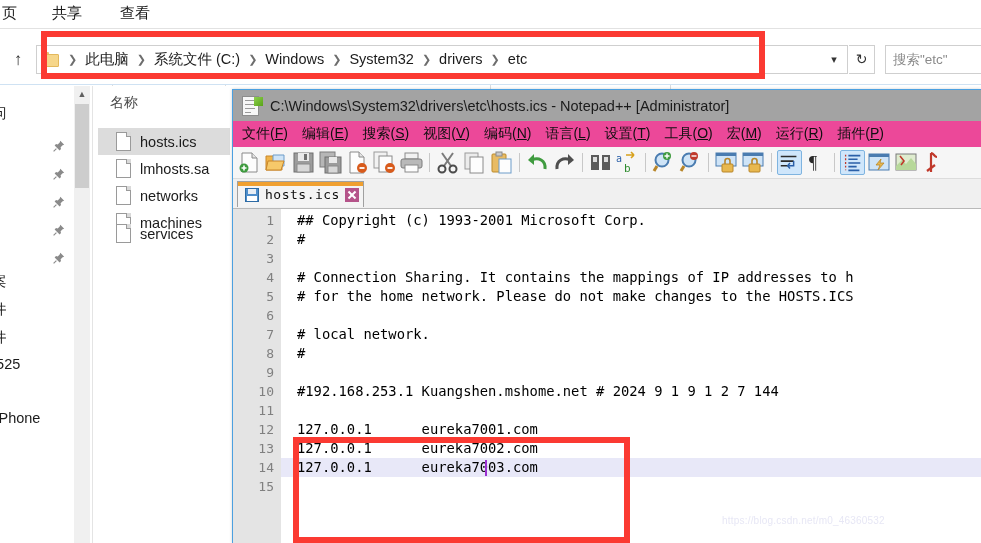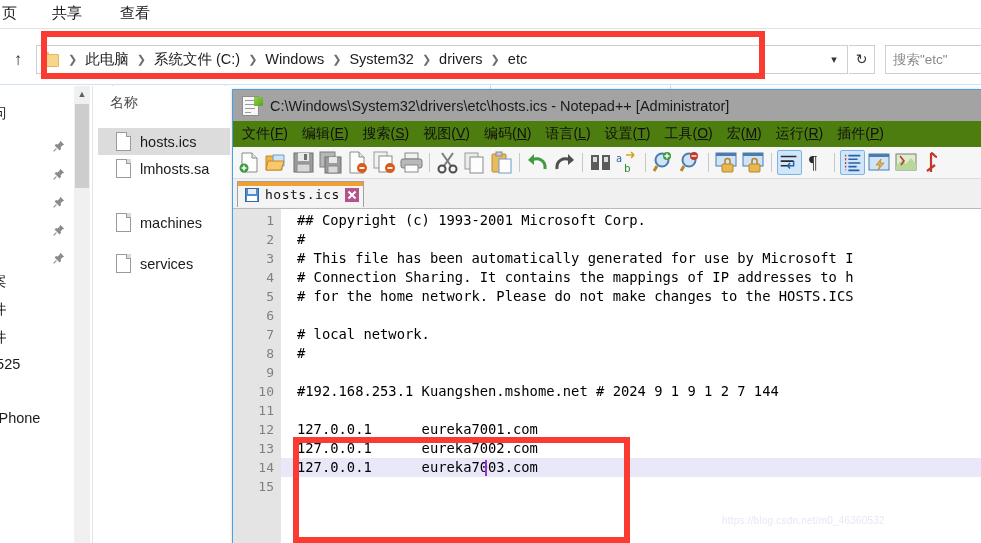--- a/index.html
+++ b/index.html
@@ -143,21 +143,21 @@
   .npp-icon .pencil {
     position: absolute; right: -1px; top: 1px; width: 9px; height: 9px;
     background: linear-gradient(135deg,#8fd14f 0%,#58a317 100%);
     transform: rotate(0deg);
   }
   .npp-title-text {
     font-size: 14.5px; color: #1b1b1b; white-space: nowrap;
   }
   .npp-menubar {
     position: absolute; left: 0; top: 31px; width: 749px; height: 26px;
-    background: #4d7c0f; display: flex; align-items: center; padding-left: 2px;
+    background: #ec4899; display: flex; align-items: center; padding-left: 2px;
   }
   .menu-item {
     font-size: 14px; color: #101010; padding: 2px 7px; white-space: nowrap;
   }
   .menu-item u { text-decoration: underline; }
   .npp-toolbar {
     position: absolute; left: 0; top: 57px; width: 749px; height: 32px;
     background: #f6f6f6; display: flex; align-items: center; padding-left: 3px;
     border-bottom: 1px solid #dcdcdc;
   }
@@ -342,28 +342,35 @@
           </span>
         <span class="file-name">hosts.ics</span>
       </div>
       <div class="file-row" style="top:69px">
         <span class="file-doc-icon">
             <span class="sheet"></span>
             <span class="fold"></span>
           </span>
         <span class="file-name">lmhosts.sa</span>
       </div>
+      <div class="file-row" style="top:96px">
+        <span class="file-doc-icon">
+            <span class="sheet"></span>
+            <span class="fold"></span>
+          </span>
+        <span class="file-name">networks</span>
+      </div>
       <div class="file-row" style="top:123px">
         <span class="file-doc-icon">
             <span class="sheet"></span>
             <span class="fold"></span>
           </span>
         <span class="file-name">machines</span>
       </div>
-      <div class="file-row" style="top:164px">
+      <div class="file-row" style="top:134px">
         <span class="file-doc-icon">
             <span class="sheet"></span>
             <span class="fold"></span>
           </span>
         <span class="file-name">services</span>
       </div>
     </div>
   </div>
 
   <div class="npp">
@@ -580,21 +587,20 @@
         <div class="gutter-line" style="top:230px">13</div>
         <div class="gutter-line" style="top:249px">14</div>
         <div class="gutter-line" style="top:268px">15</div>
       </div>
 
       <div class="code-area">
         <div class="current-line-hl" style="top:249px"></div>
 
         <div class="code-line" style="top:2px">## Copyright (c) 1993-2001 Microsoft Corp.</div>
         <div class="code-line" style="top:21px">#</div>
-        <div class="code-line" style="top:40px"># This file has been automatically generated for use by Microsoft I</div>
         <div class="code-line" style="top:59px"># Connection Sharing. It contains the mappings of IP addresses to h</div>
         <div class="code-line" style="top:78px"># for the home network. Please do not make changes to the HOSTS.ICS</div>
         <div class="code-line" style="top:116px"># local network.</div>
         <div class="code-line" style="top:135px">#</div>
         <div class="code-line" style="top:154px"></div>
         <div class="code-line" style="top:173px">#192.168.253.1 Kuangshen.mshome.net # 2024 9 1 9 1 2 7 144</div>
         <div class="code-line" style="top:192px"></div>
         <div class="code-line" style="top:211px">127.0.0.1      eureka7001.com</div>
         <div class="code-line" style="top:230px">127.0.0.1      eureka7002.com</div>
         <div class="code-line" style="top:249px">127.0.0.1      eureka7003.com</div>

